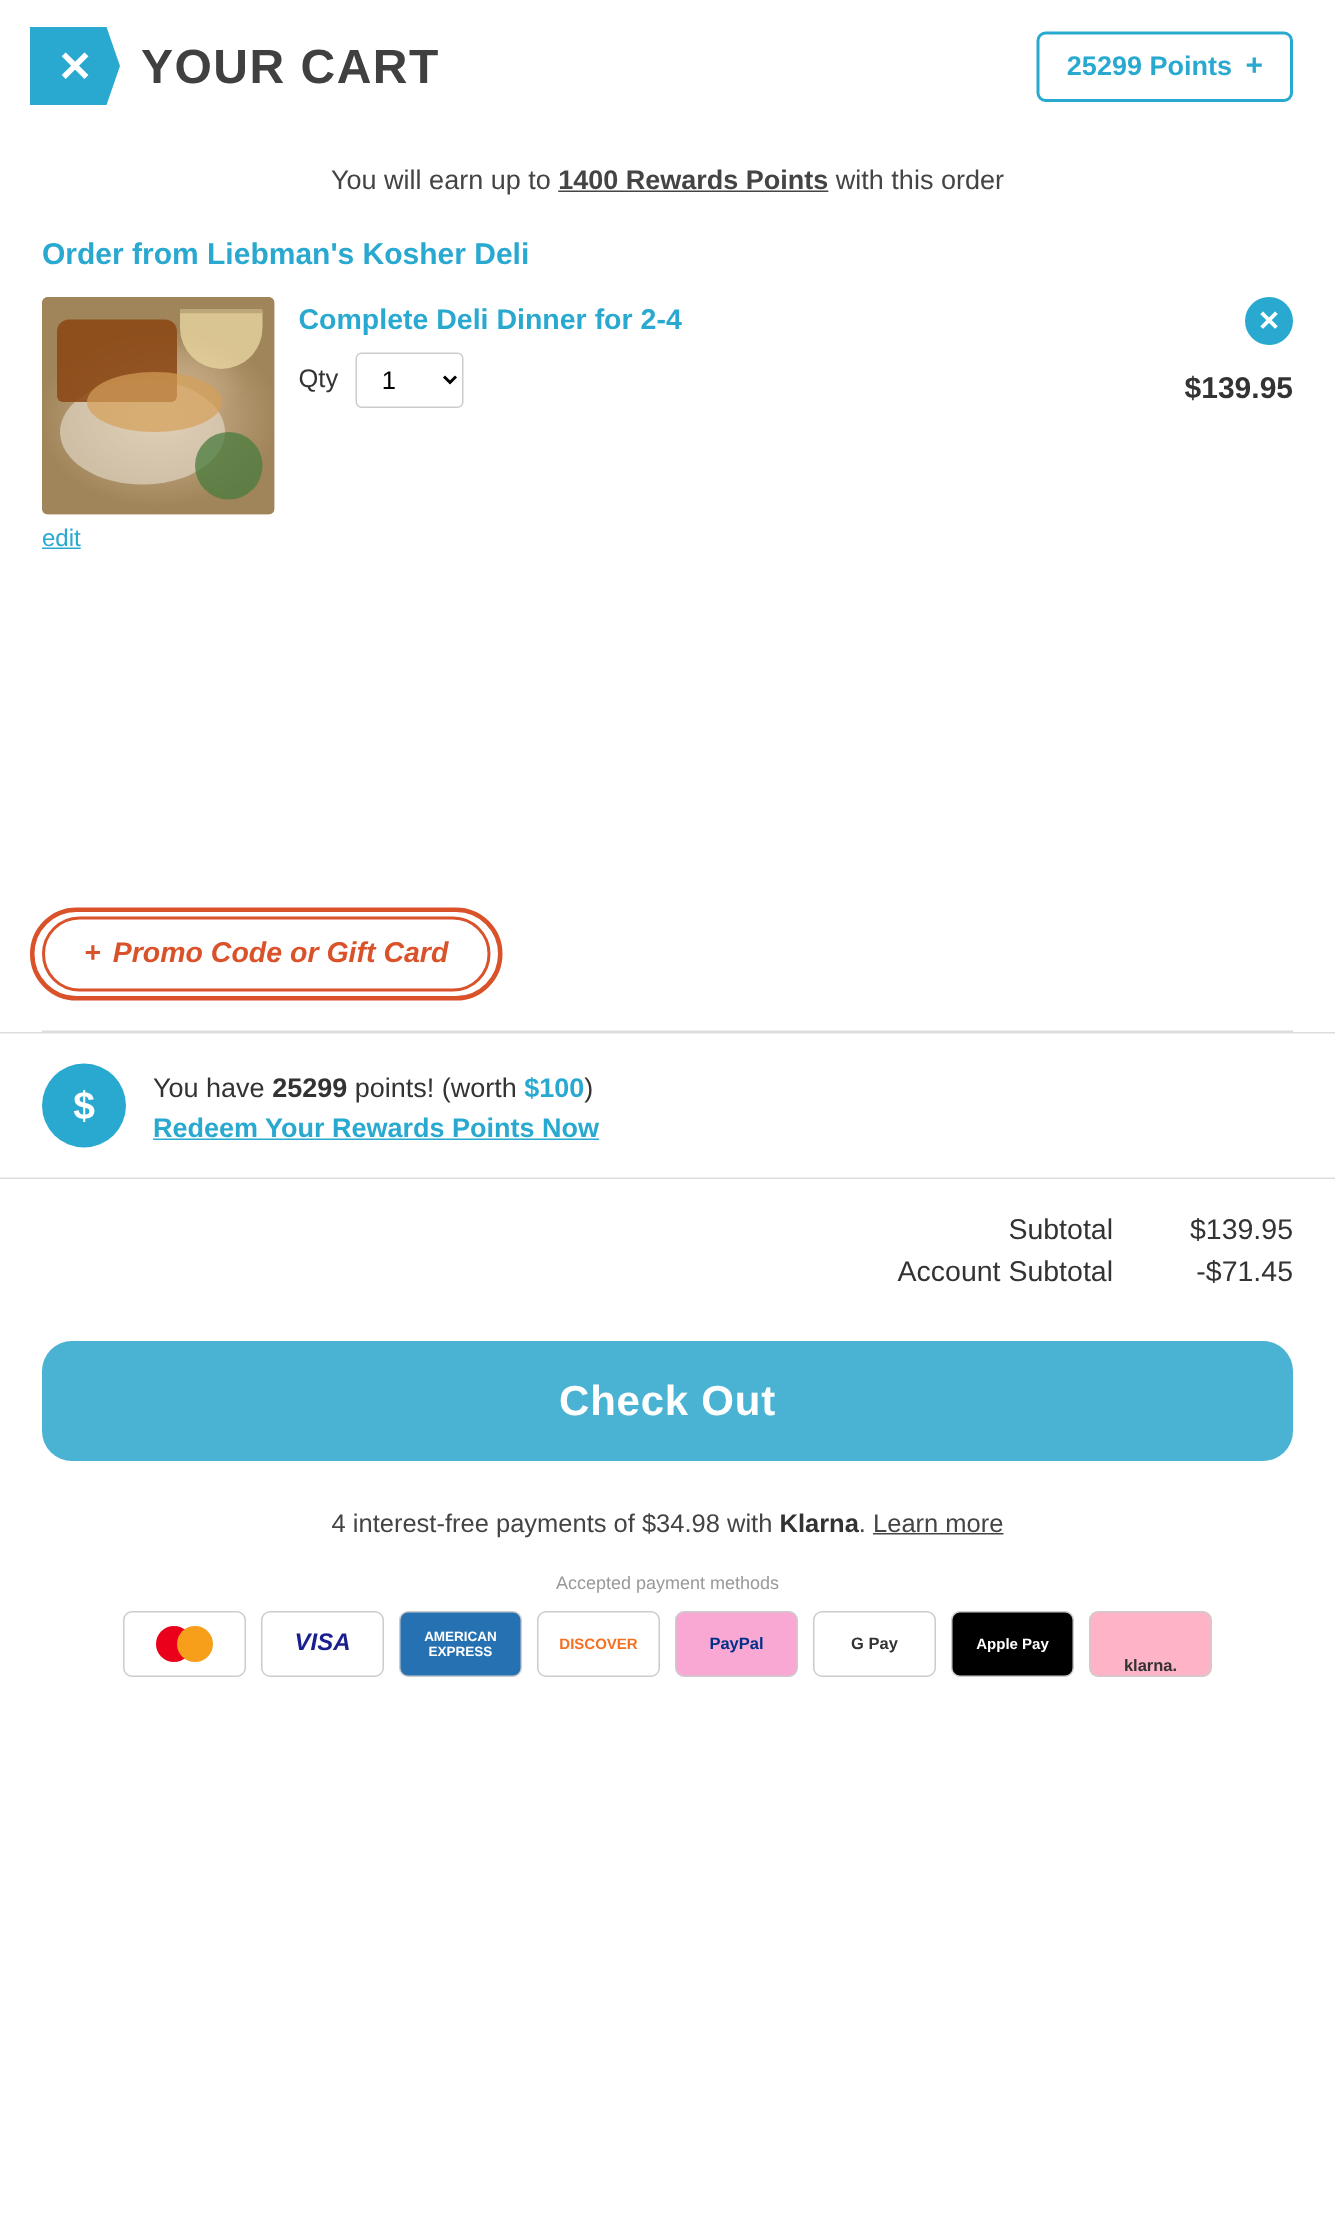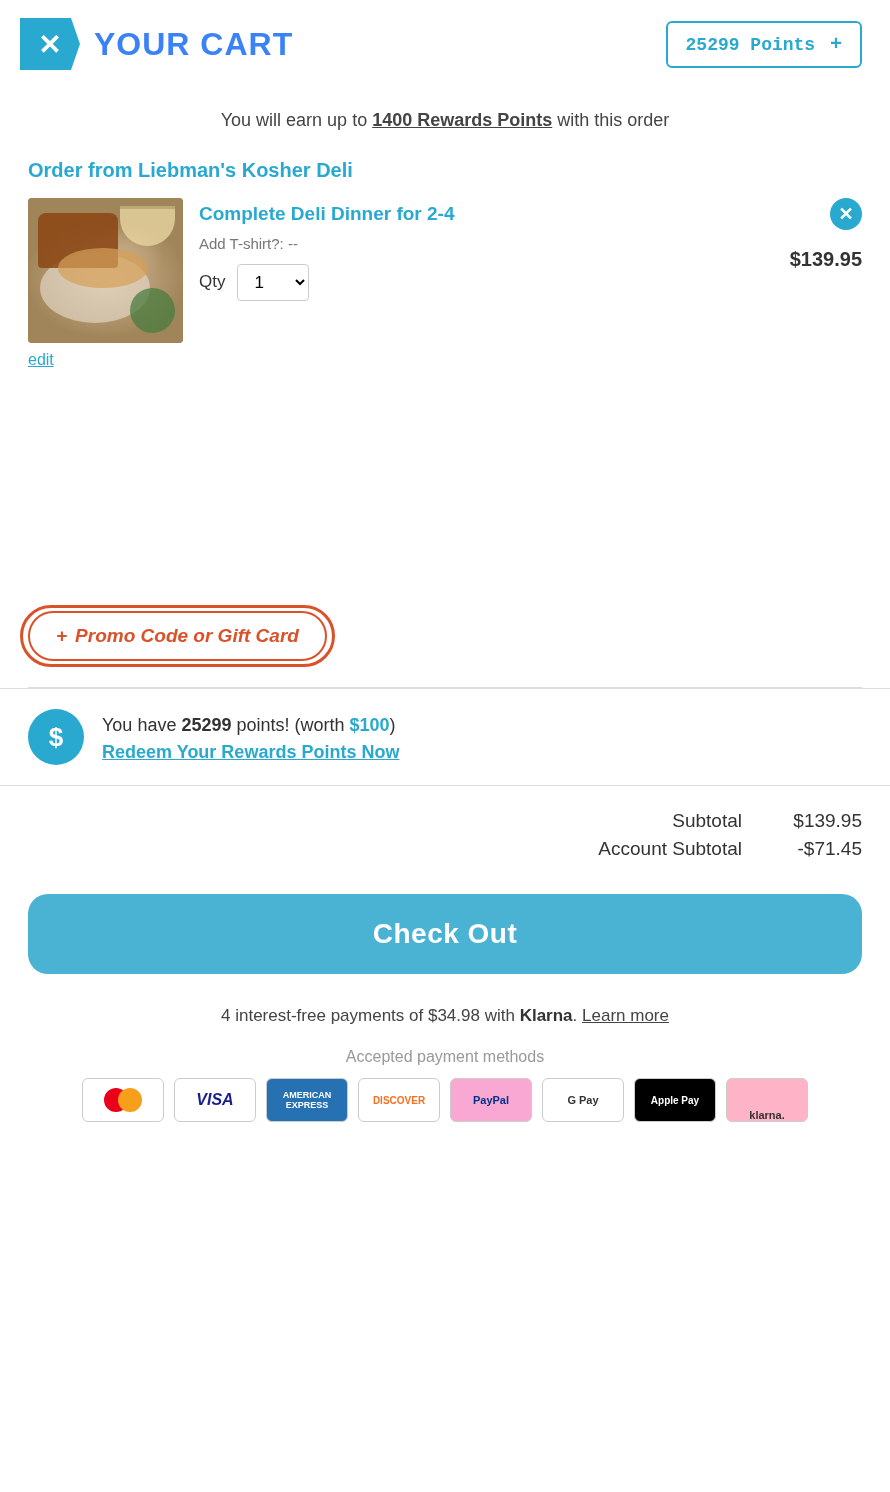--- a/index.html
+++ b/index.html
@@ -35,34 +35,33 @@
       flex-shrink: 0;
     }
     .logo-badge span {
       color: #fff;
       font-size: 28px;
       font-weight: 900;
     }
     .cart-title {
       font-size: 32px;
       font-weight: 900;
-      color: #3b82f6;
+      color: #404040;
       letter-spacing: 1px;
     }
     .points-btn {
       border: 2px solid #29a9d0;
       border-radius: 6px;
       padding: 10px 18px;
       color: #29a9d0;
       font-size: 18px;
       font-weight: 600;
       background: #fff;
       cursor: pointer;
       white-space: nowrap;
-      font-family: Liberation Mono, monospace;
     }
     .points-btn .plus {
       font-size: 20px;
       font-weight: 700;
       margin-left: 4px;
     }
 
     
     .rewards-notice {
       text-align: center;
@@ -380,21 +379,21 @@
       cursor: pointer;
       color: #444;
     }
 
     
     .payment-section {
       padding: 16px 28px 20px;
       text-align: center;
     }
     .payment-label {
-      font-size: 16px;
+      font-size: 12px;
       color: #999;
       margin-bottom: 12px;
     }
     .payment-icons {
       display: flex;
       justify-content: center;
       gap: 10px;
       flex-wrap: wrap;
     }
     .payment-card {
@@ -472,21 +471,20 @@
         <div class="food1"></div>
         <div class="food2"></div>
         <div class="food3"></div>
         <div class="bowl"></div>
       </div>
       <a class="edit-link">edit</a>
     </div>
 
     <div class="item-details">
       <div class="item-name">Complete Deli Dinner for 2-4</div>
-      <div class="item-addon">Add T-shirt?: --</div>
       <div class="item-qty-row">
         <span class="qty-label">Qty</span>
         <select class="qty-select">
           <option>1</option>
           <option>2</option>
           <option>3</option>
           <option>4</option>
         </select>
       </div>
     </div>

